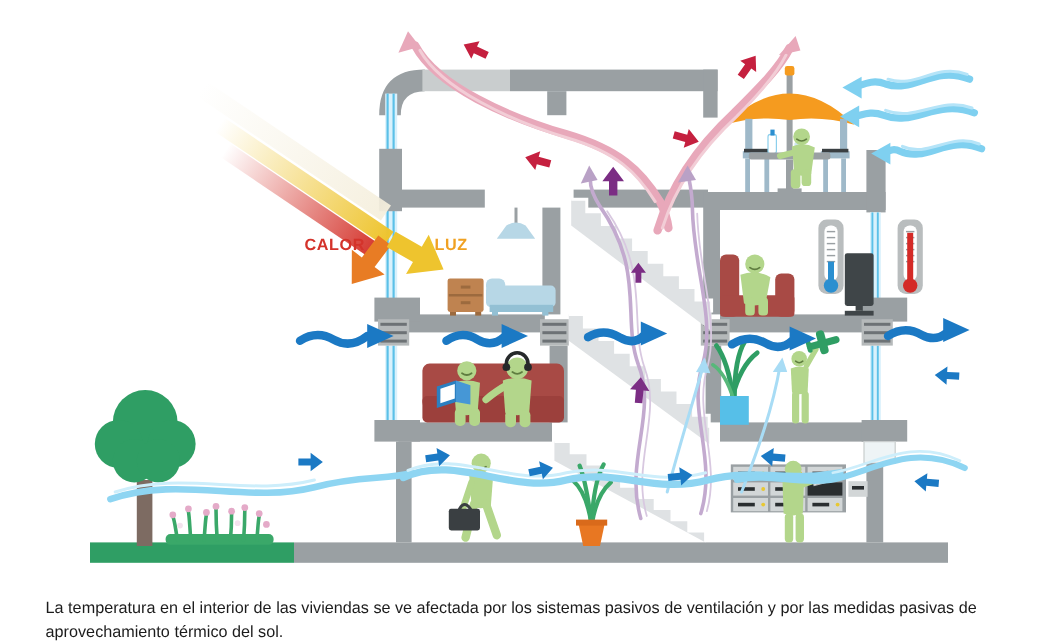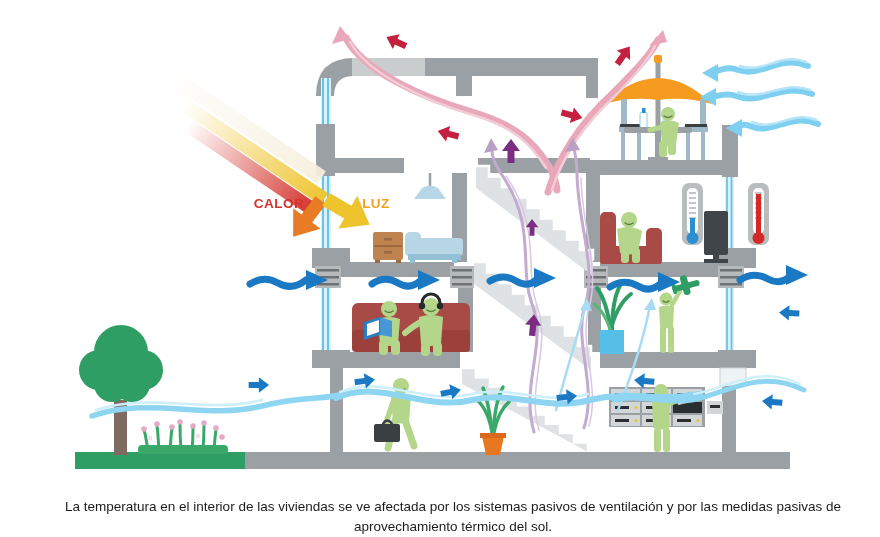--- a/index.html
+++ b/index.html
@@ -1,20 +1,20 @@
 <!DOCTYPE html>
 <html><head>
 <meta charset="utf-8">
 <style>
   html,body{margin:0;padding:0;background:#ffffff;}
   body{width:880px;height:537px;position:relative;overflow:hidden;
        font-family:"Liberation Sans",sans-serif;}
   .stage{position:absolute;left:0;top:0;}
   .caption{position:absolute;left:38px;top:483px;width:830px;
-           font-size:13.5px;line-height:1.5;color:#1c1c1c;text-align:center;}
+           font-size:13.5px;line-height:1.5;color:#1c1c1c;}
   svg text{font-family:"Liberation Sans",sans-serif;font-weight:bold;}
 </style>
 </head>
 <body>
 
 <svg class="stage" width="880" height="537" viewBox="0 0 880 537">
   <defs>
     <path id="blockArrow" d="M-11,-3.5 L1,-3.5 L1,-9 L13,0 L1,9 L1,3.5 L-11,3.5 Z"></path>
     <linearGradient id="rayW" x1="0" y1="0" x2="1" y2="0">
       <stop offset="0" stop-color="#f5efdd" stop-opacity="0.95"></stop>

